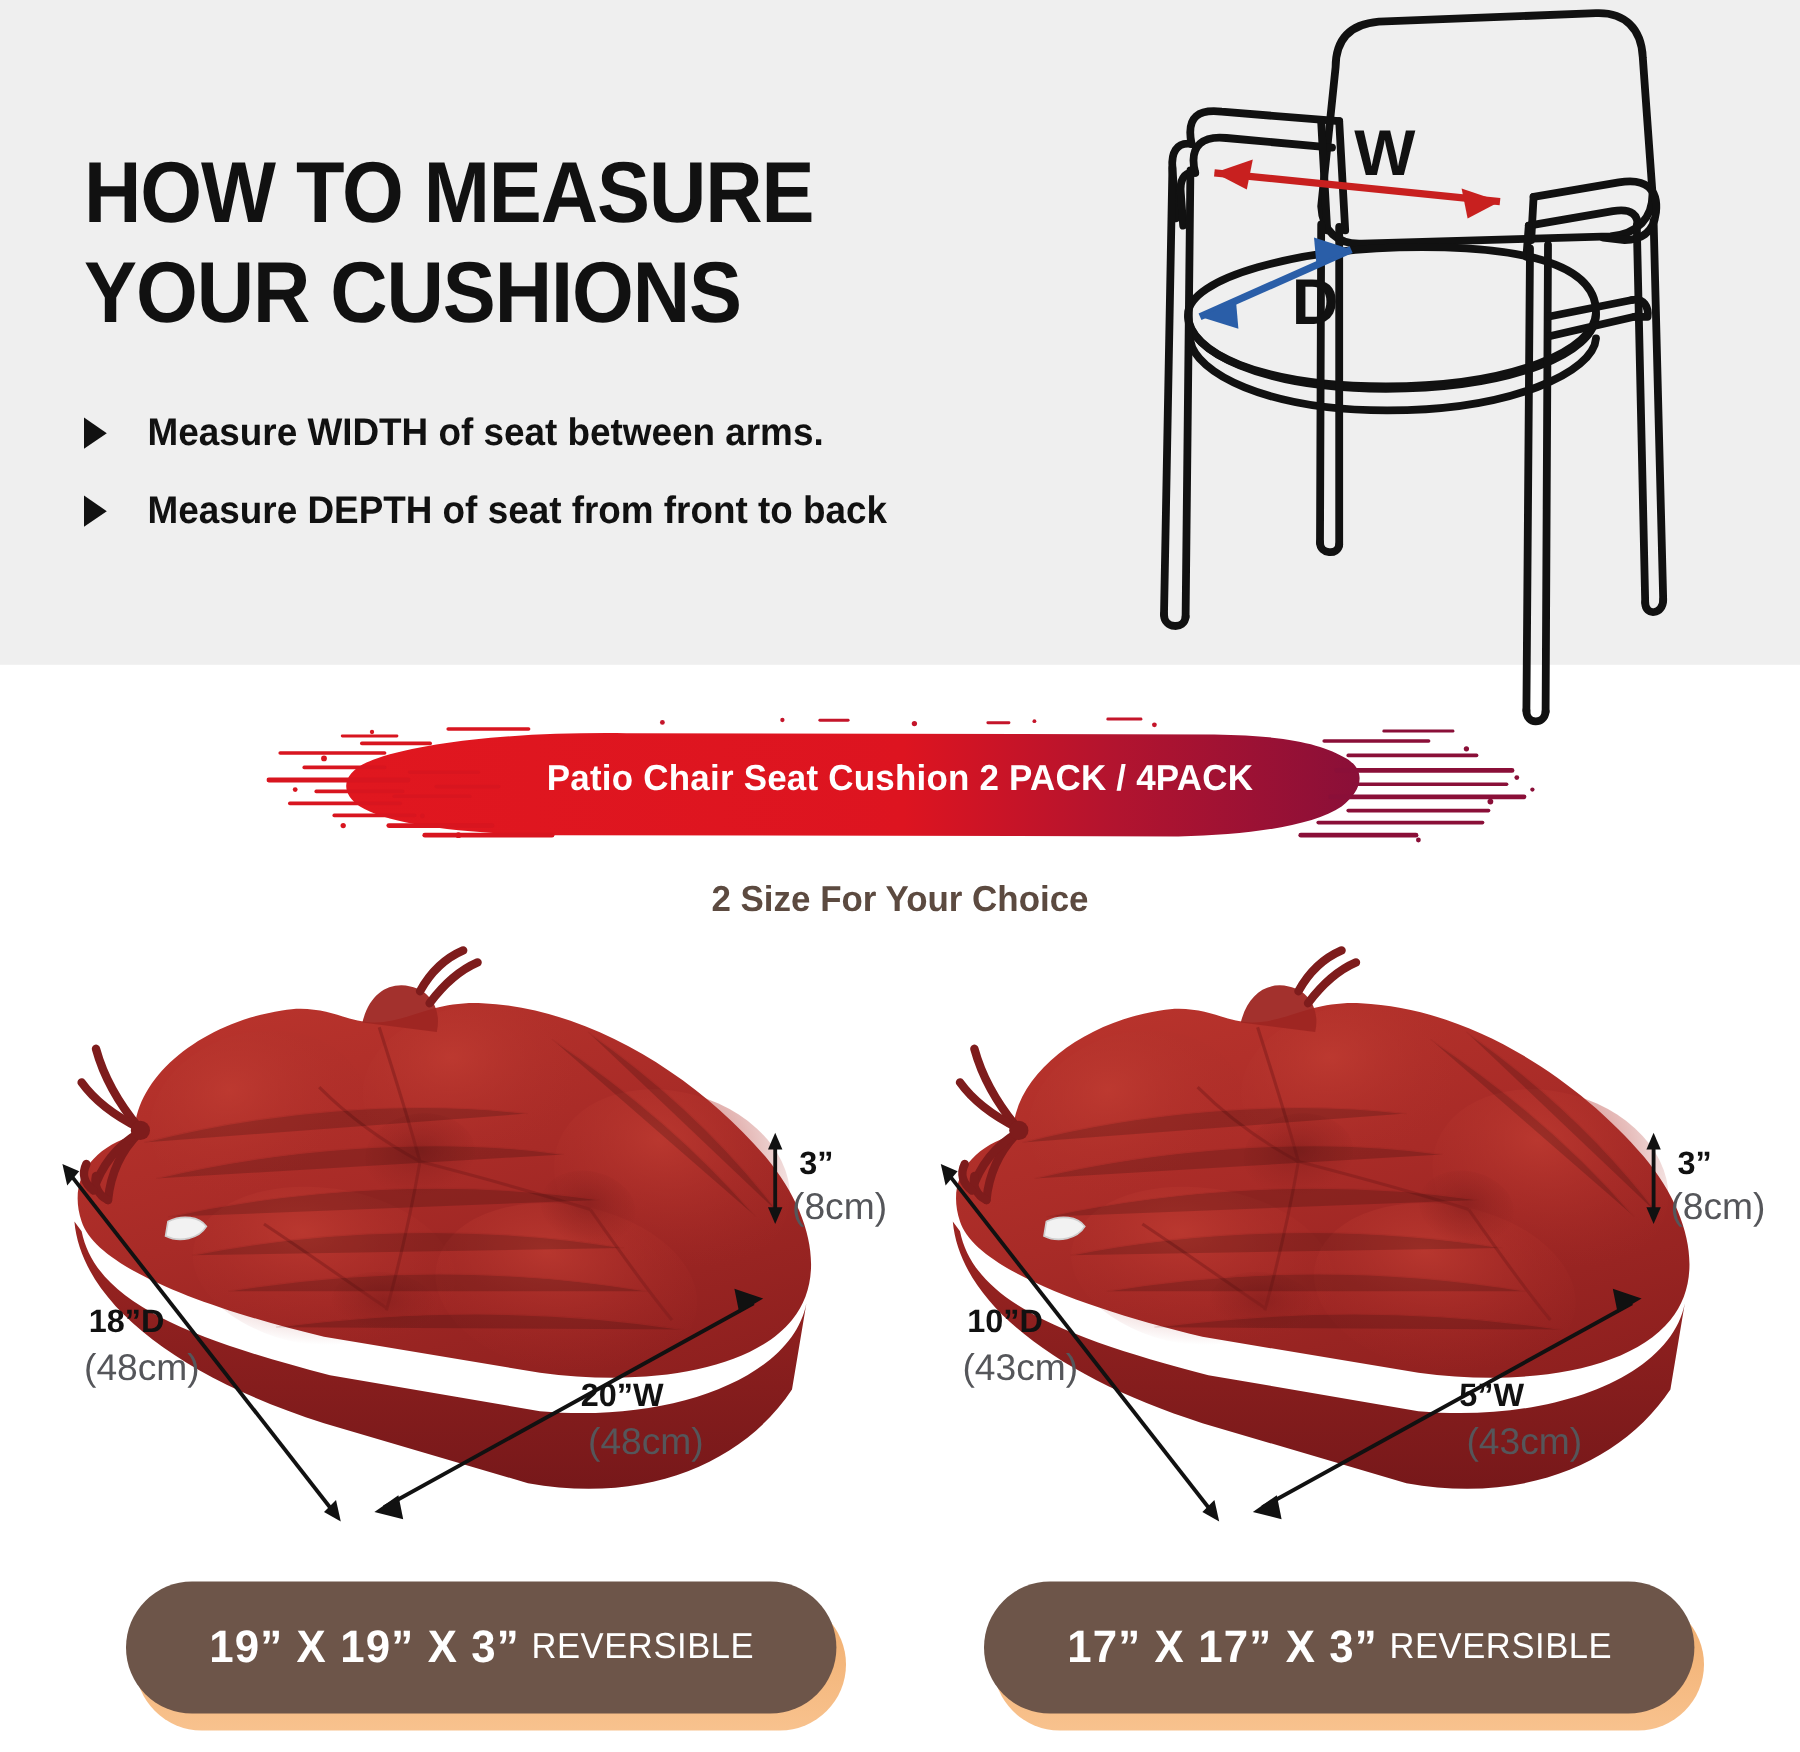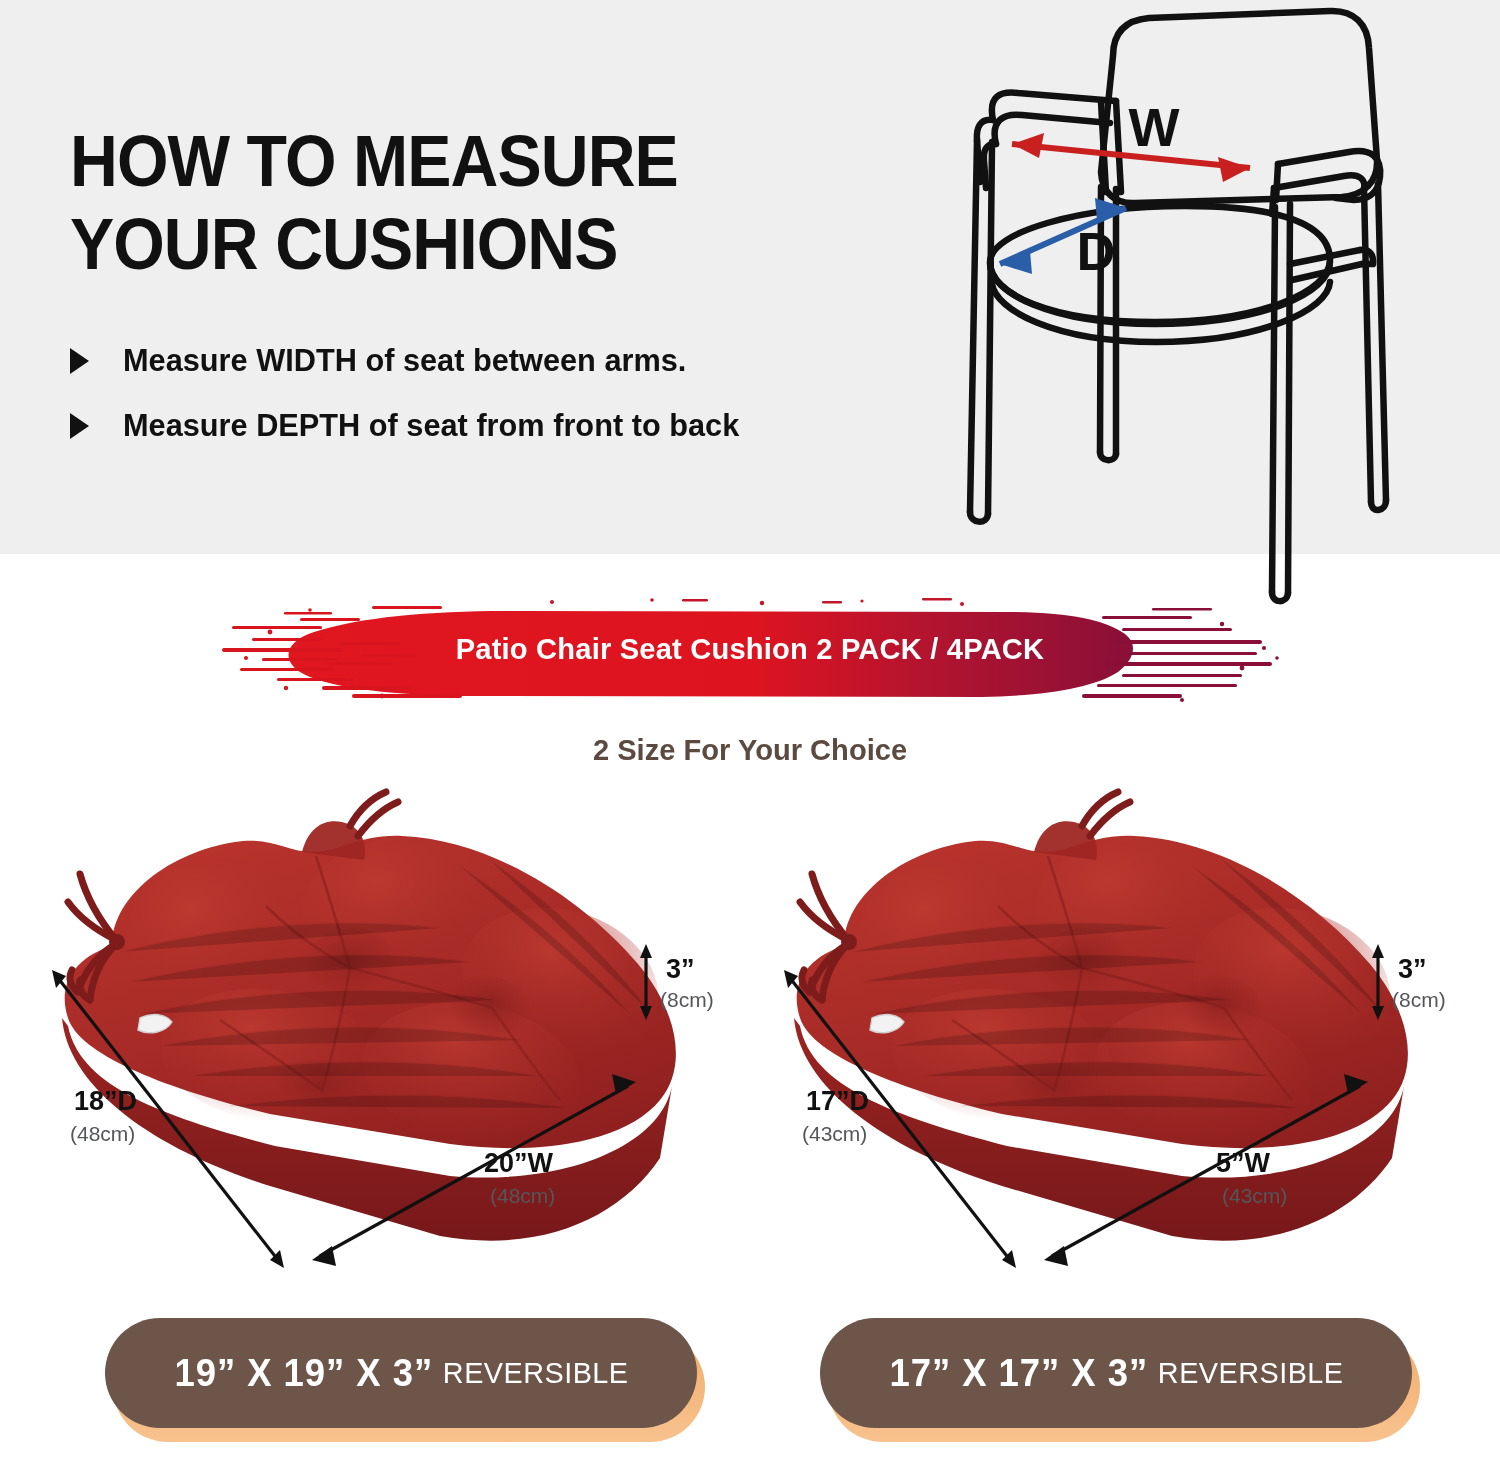--- a/index.html
+++ b/index.html
@@ -78,21 +78,21 @@
 
   .dim-label {
     position:absolute;
     font-family:"Liberation Sans", sans-serif;
     font-weight:bold; font-size:27px; color:#111111;
     white-space:nowrap;
   }
   .dim-sub {
     position:absolute;
     font-family:"Liberation Sans", sans-serif;
-    font-size:21px; color:#55565a;
+    font-size:31px; color:#55565a;
     white-space:nowrap;
   }
 
   
   .pill-wrap { position:absolute; top:1318px; width:600px; height:125px; }
   #pill-left  { left:105px; }
   #pill-right { left:820px; }
   .pill-shadow {
     position:absolute; left:8px; top:14px;
     width:592px; height:110px;
@@ -492,21 +492,21 @@
       <polygon points="264,512 250,504 260,494" fill="#111111" stroke="none"></polygon>
     </g>
   </svg>
 
   <span class="dim-label" style="left:646px; top:198px;">3”</span>
   <span class="dim-sub" style="left:640px; top:232px;">(8cm)</span>
 
   <span class="dim-label" style="left:464px; top:392px;">5”W</span>
   <span class="dim-sub" style="left:470px; top:428px;">(43cm)</span>
 
-  <span class="dim-label" style="left:54px; top:330px;">17”D</span>
+  <span class="dim-label" style="left:54px; top:330px;">10”D</span>
   <span class="dim-sub" style="left:50px; top:366px;">(43cm)</span>
 </div>
 
 <div class="pill-wrap" id="pill-left">
   <div class="pill-shadow"></div>
   <div class="pill-body">
     <div class="pill-size">19” X 19” X 3”</div>
     <div class="pill-sub">REVERSIBLE</div>
   </div>
 </div>

